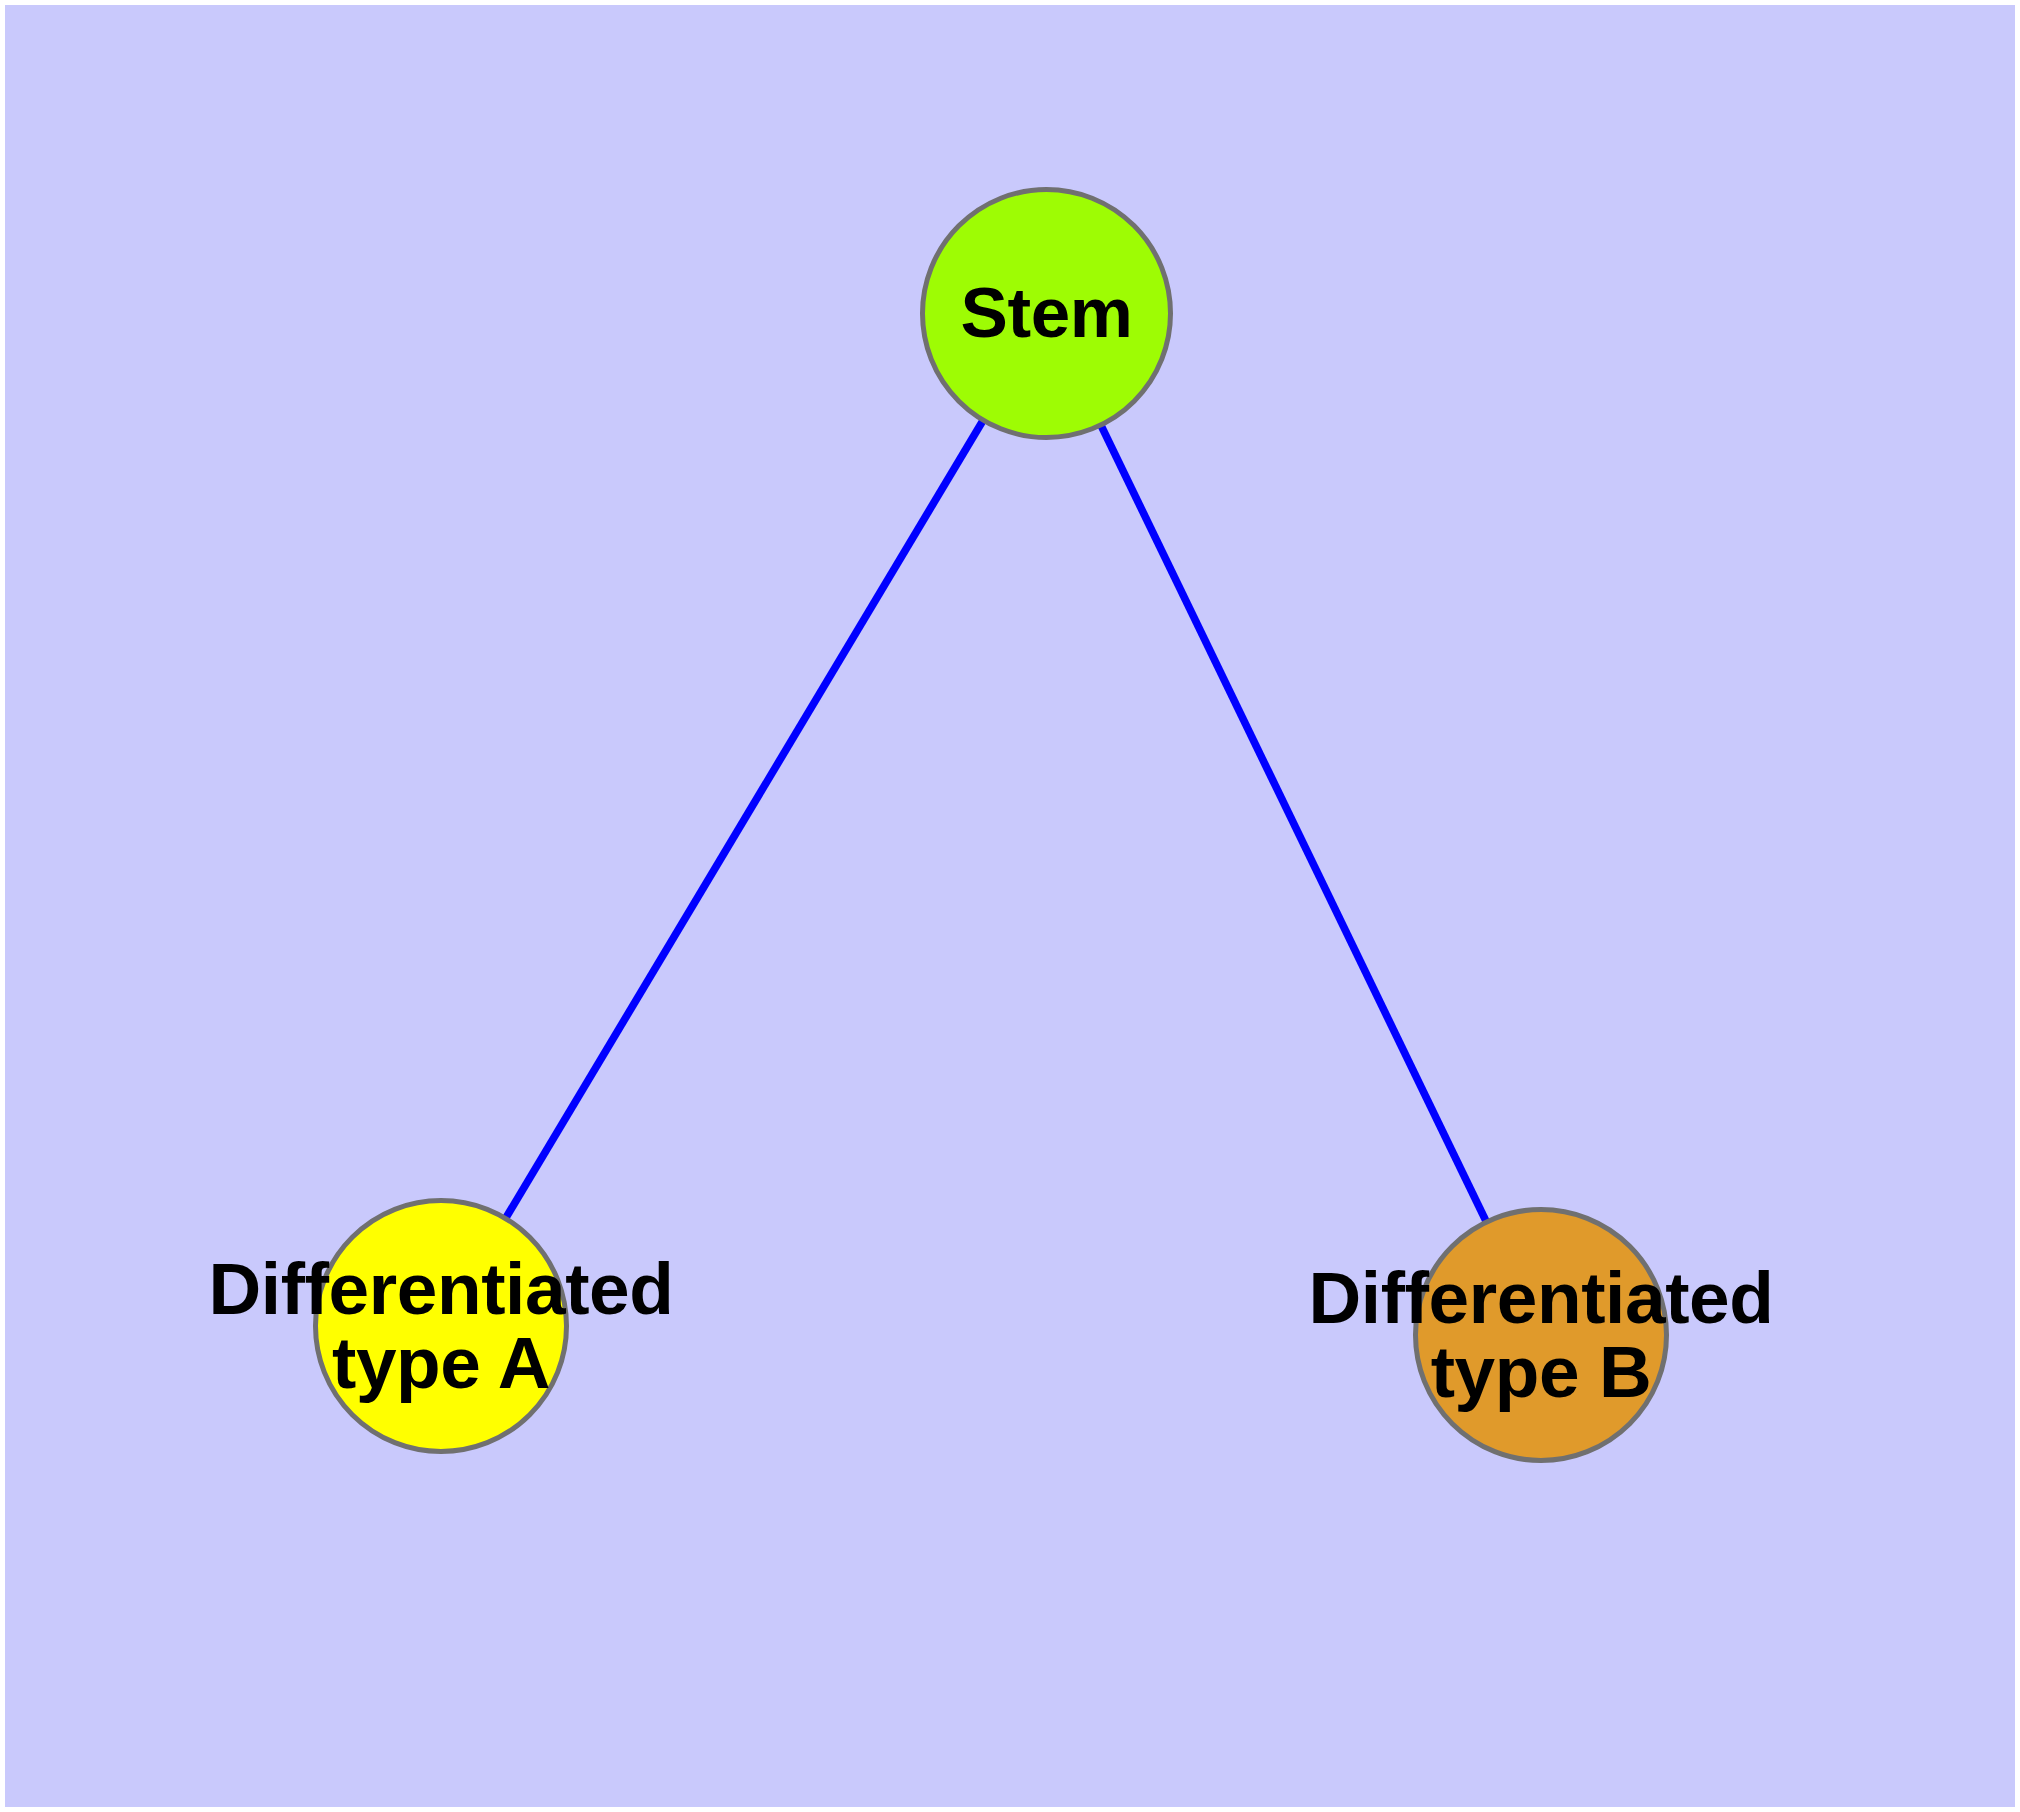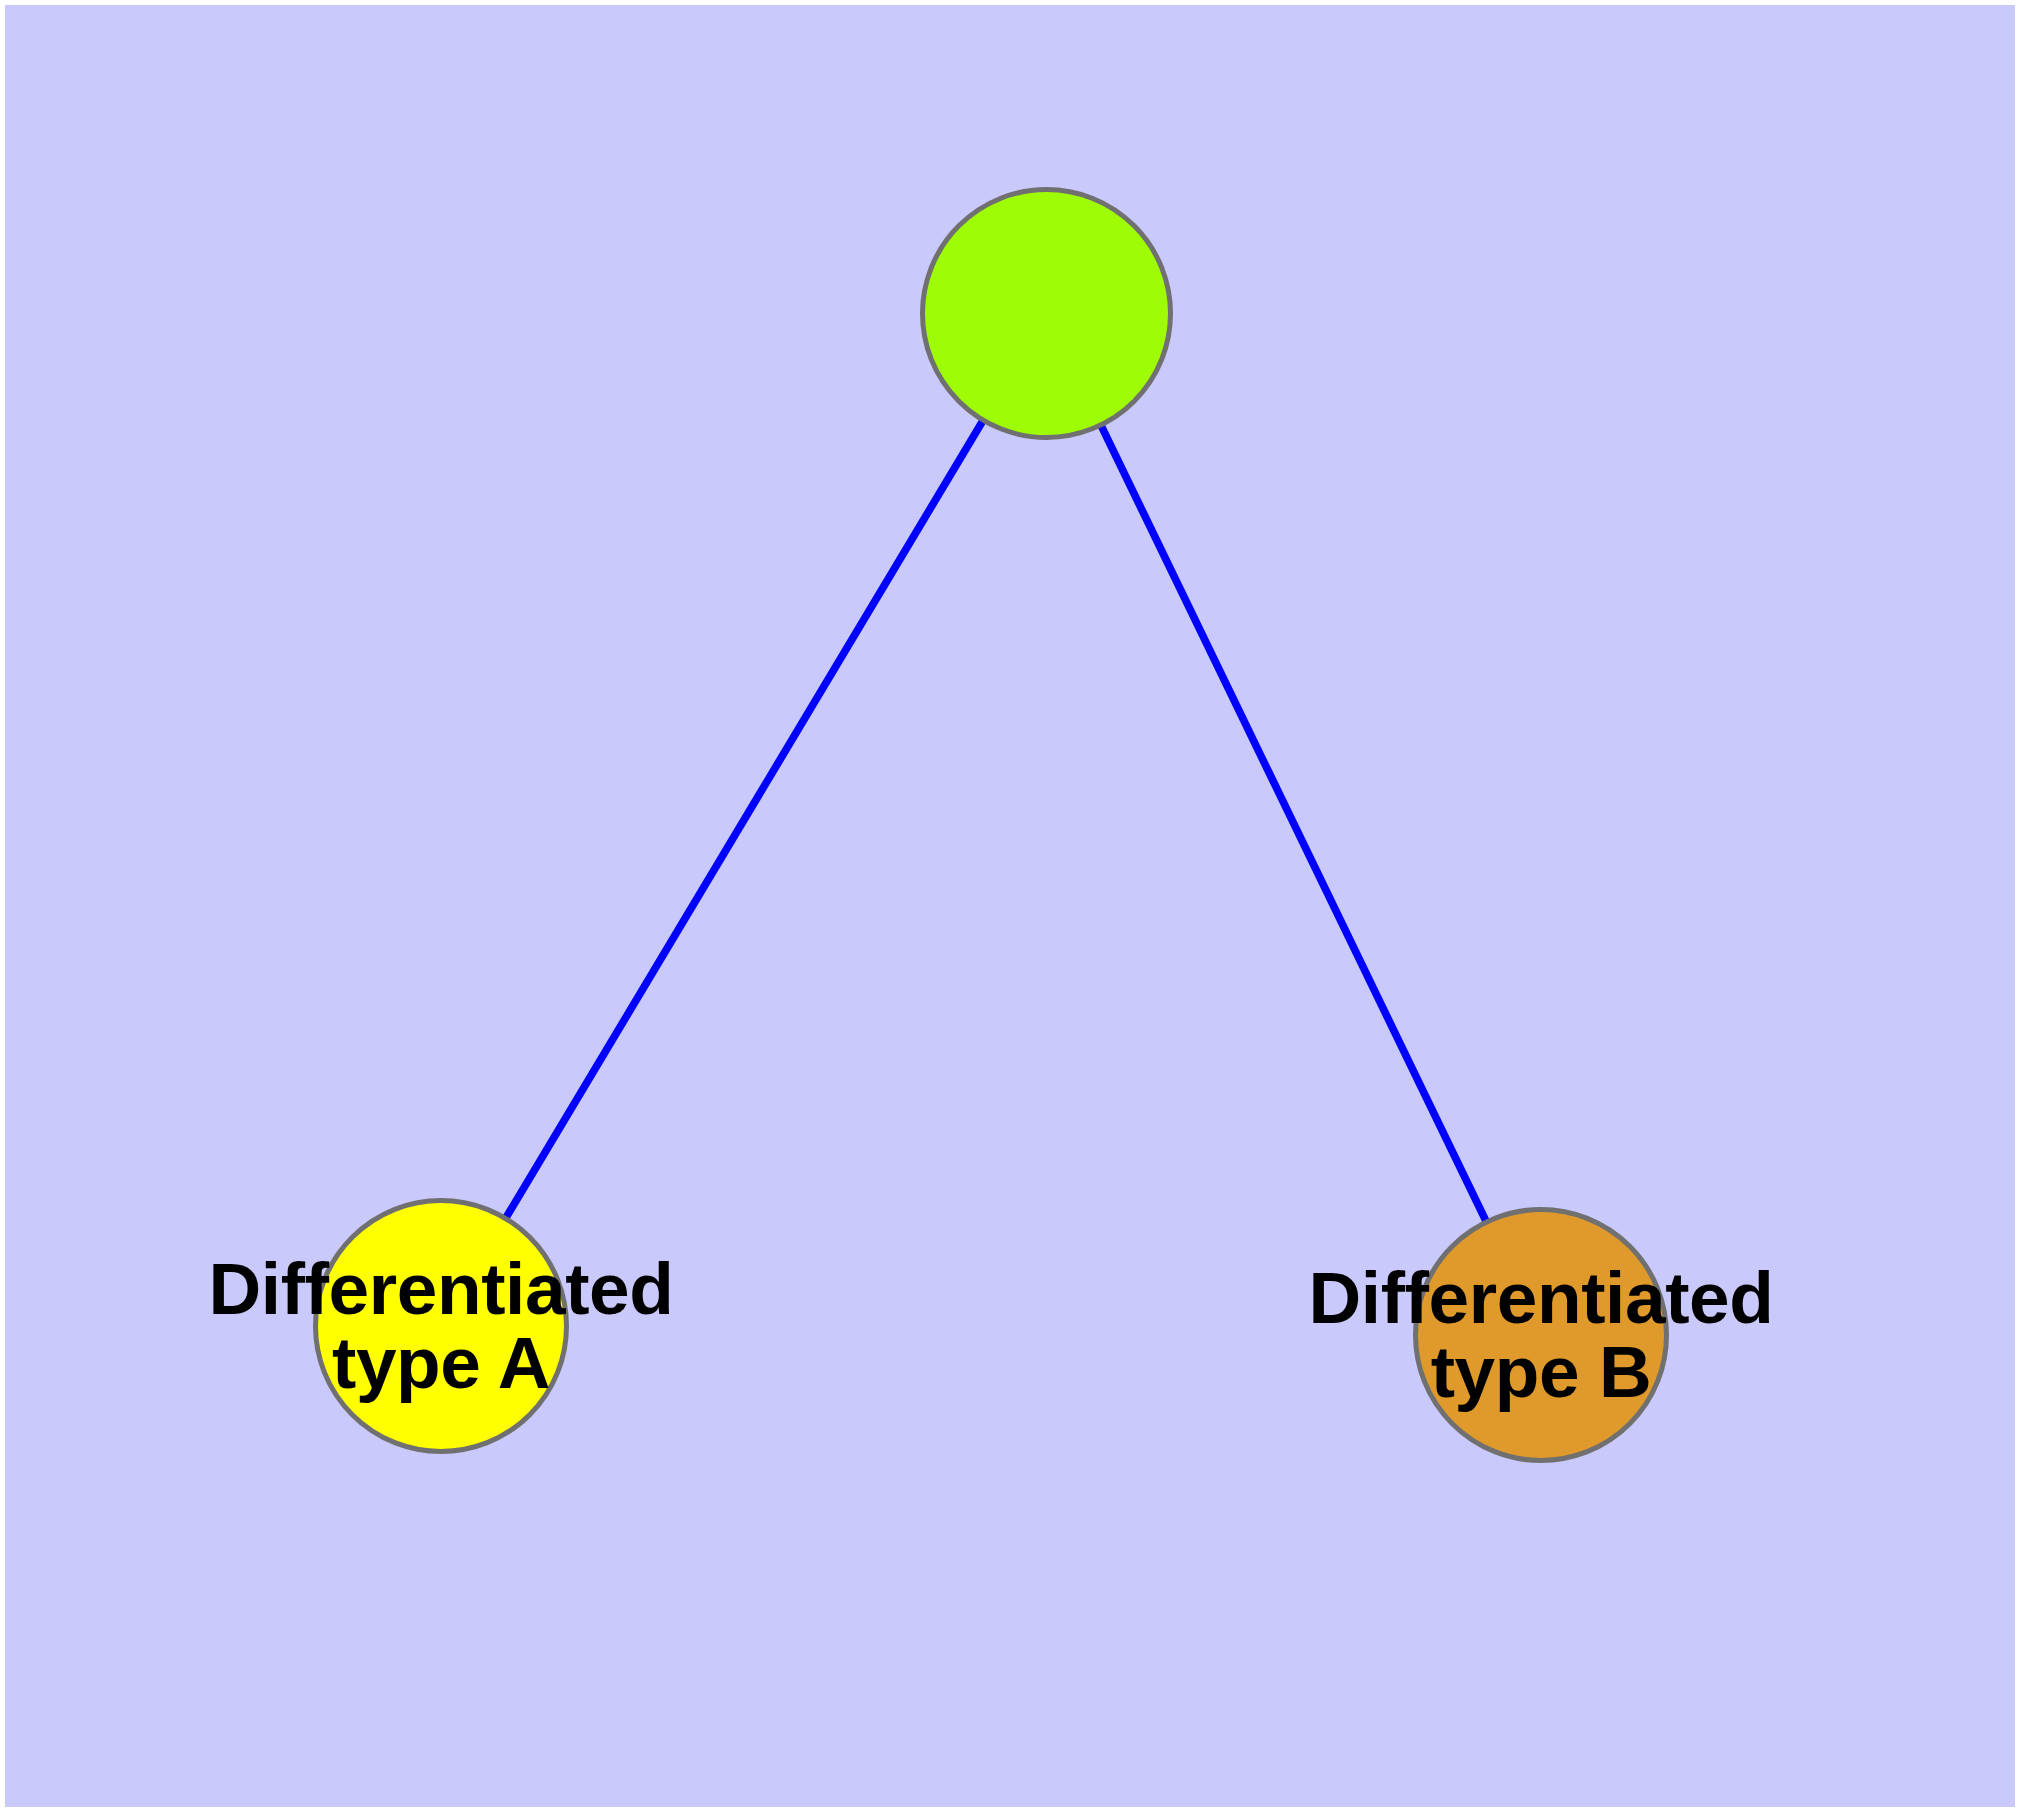--- a/index.html
+++ b/index.html
@@ -95,20 +95,21 @@
   <div id="plot-area"></div>
 
   <svg id="graph-svg" viewBox="0 0 2384 2138" xmlns="http://www.w3.org/2000/svg">
     <g id="edge-group">
         <line x1="1235" y1="370" x2="520" y2="1565" stroke="#0000ff" stroke-width="9" stroke-linecap="butt"></line>
         <line x1="1235" y1="370" x2="1818" y2="1575" stroke="#0000ff" stroke-width="9" stroke-linecap="butt"></line>
       </g>
   </svg>
 
   <div class="node" id="node-stem" style="left: 920px; top: 187px; width: 253px; height: 253px; background: rgb(158, 252, 4); border-color: rgb(112, 112, 112); border-width: 5.1px;"></div>
+  <div class="node-label" id="label-stem" style="left: 792px; color: rgb(0, 0, 0); top: 277px;">Stem</div>
 
   <div class="node" id="node-diff-a" style="left: 313px; top: 1198px; width: 256px; height: 256px; background: rgb(255, 255, 0); border-color: rgb(112, 112, 112); border-width: 5.1px;"></div>
   <div class="node-label" id="label-diff-a" style="left: 102px; color: rgb(0, 0, 0); top: 1252px;">Differentiated
 type A</div>
 
   <div class="node" id="node-diff-b" style="left: 1413px; top: 1207px; width: 256px; height: 256px; background: rgb(224, 154, 43); border-color: rgb(112, 112, 112); border-width: 5.1px;"></div>
   <div class="node-label" id="label-diff-b" style="left: 1202px; color: rgb(0, 0, 0); top: 1261px;">Differentiated
 type B</div>
 </div>
 

